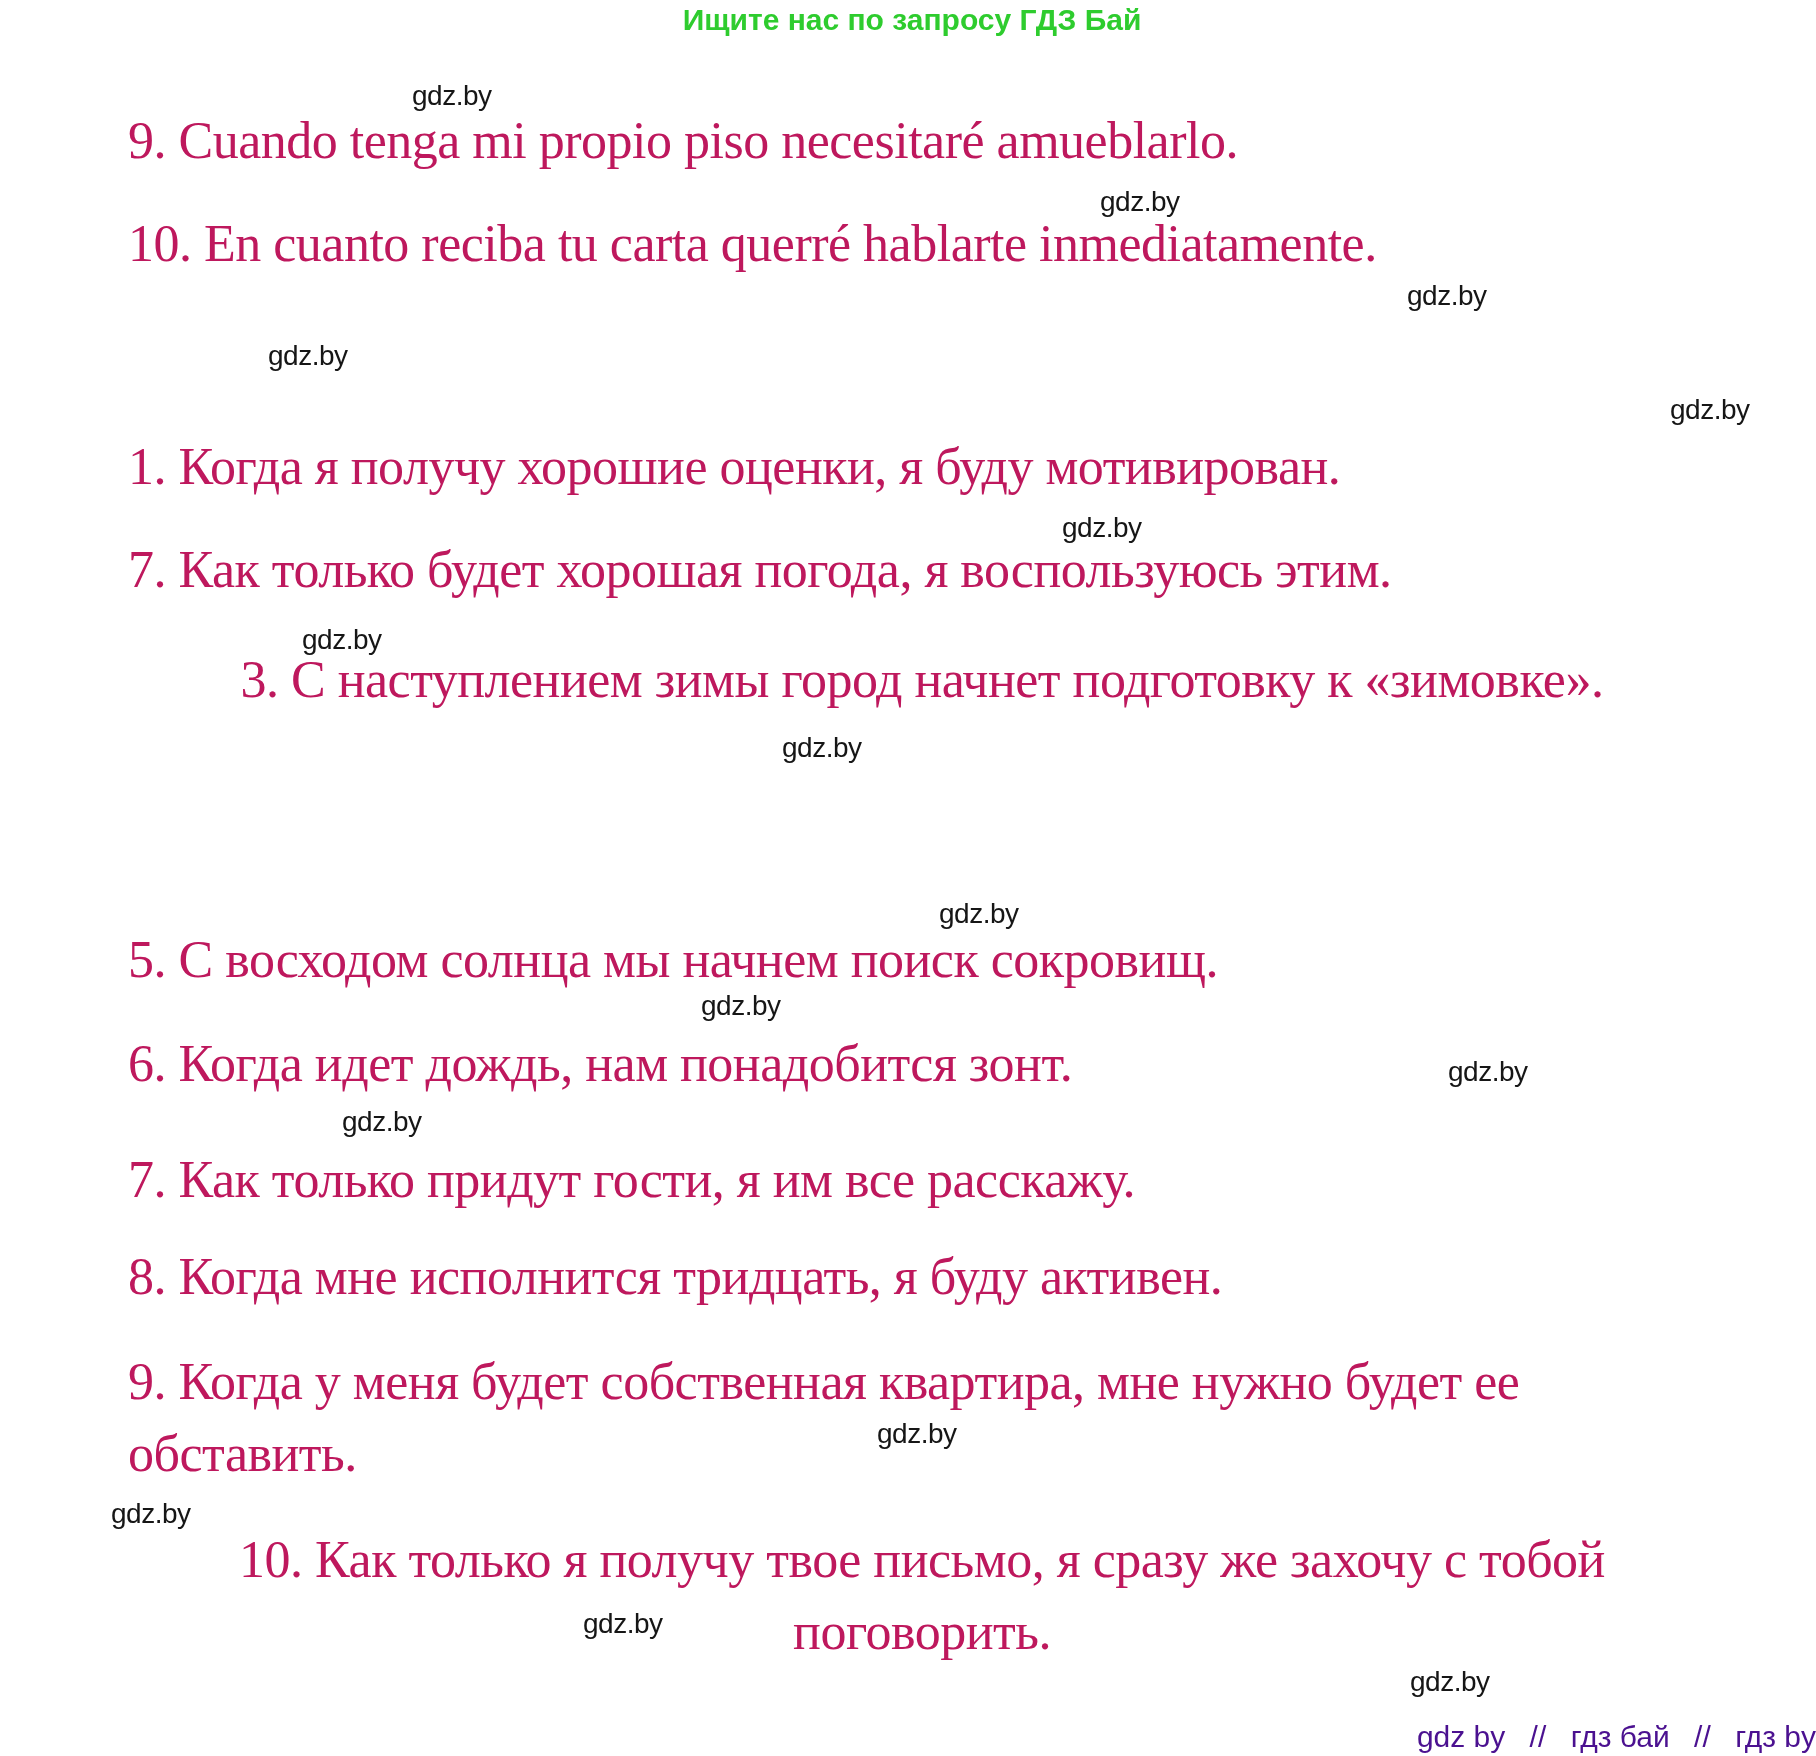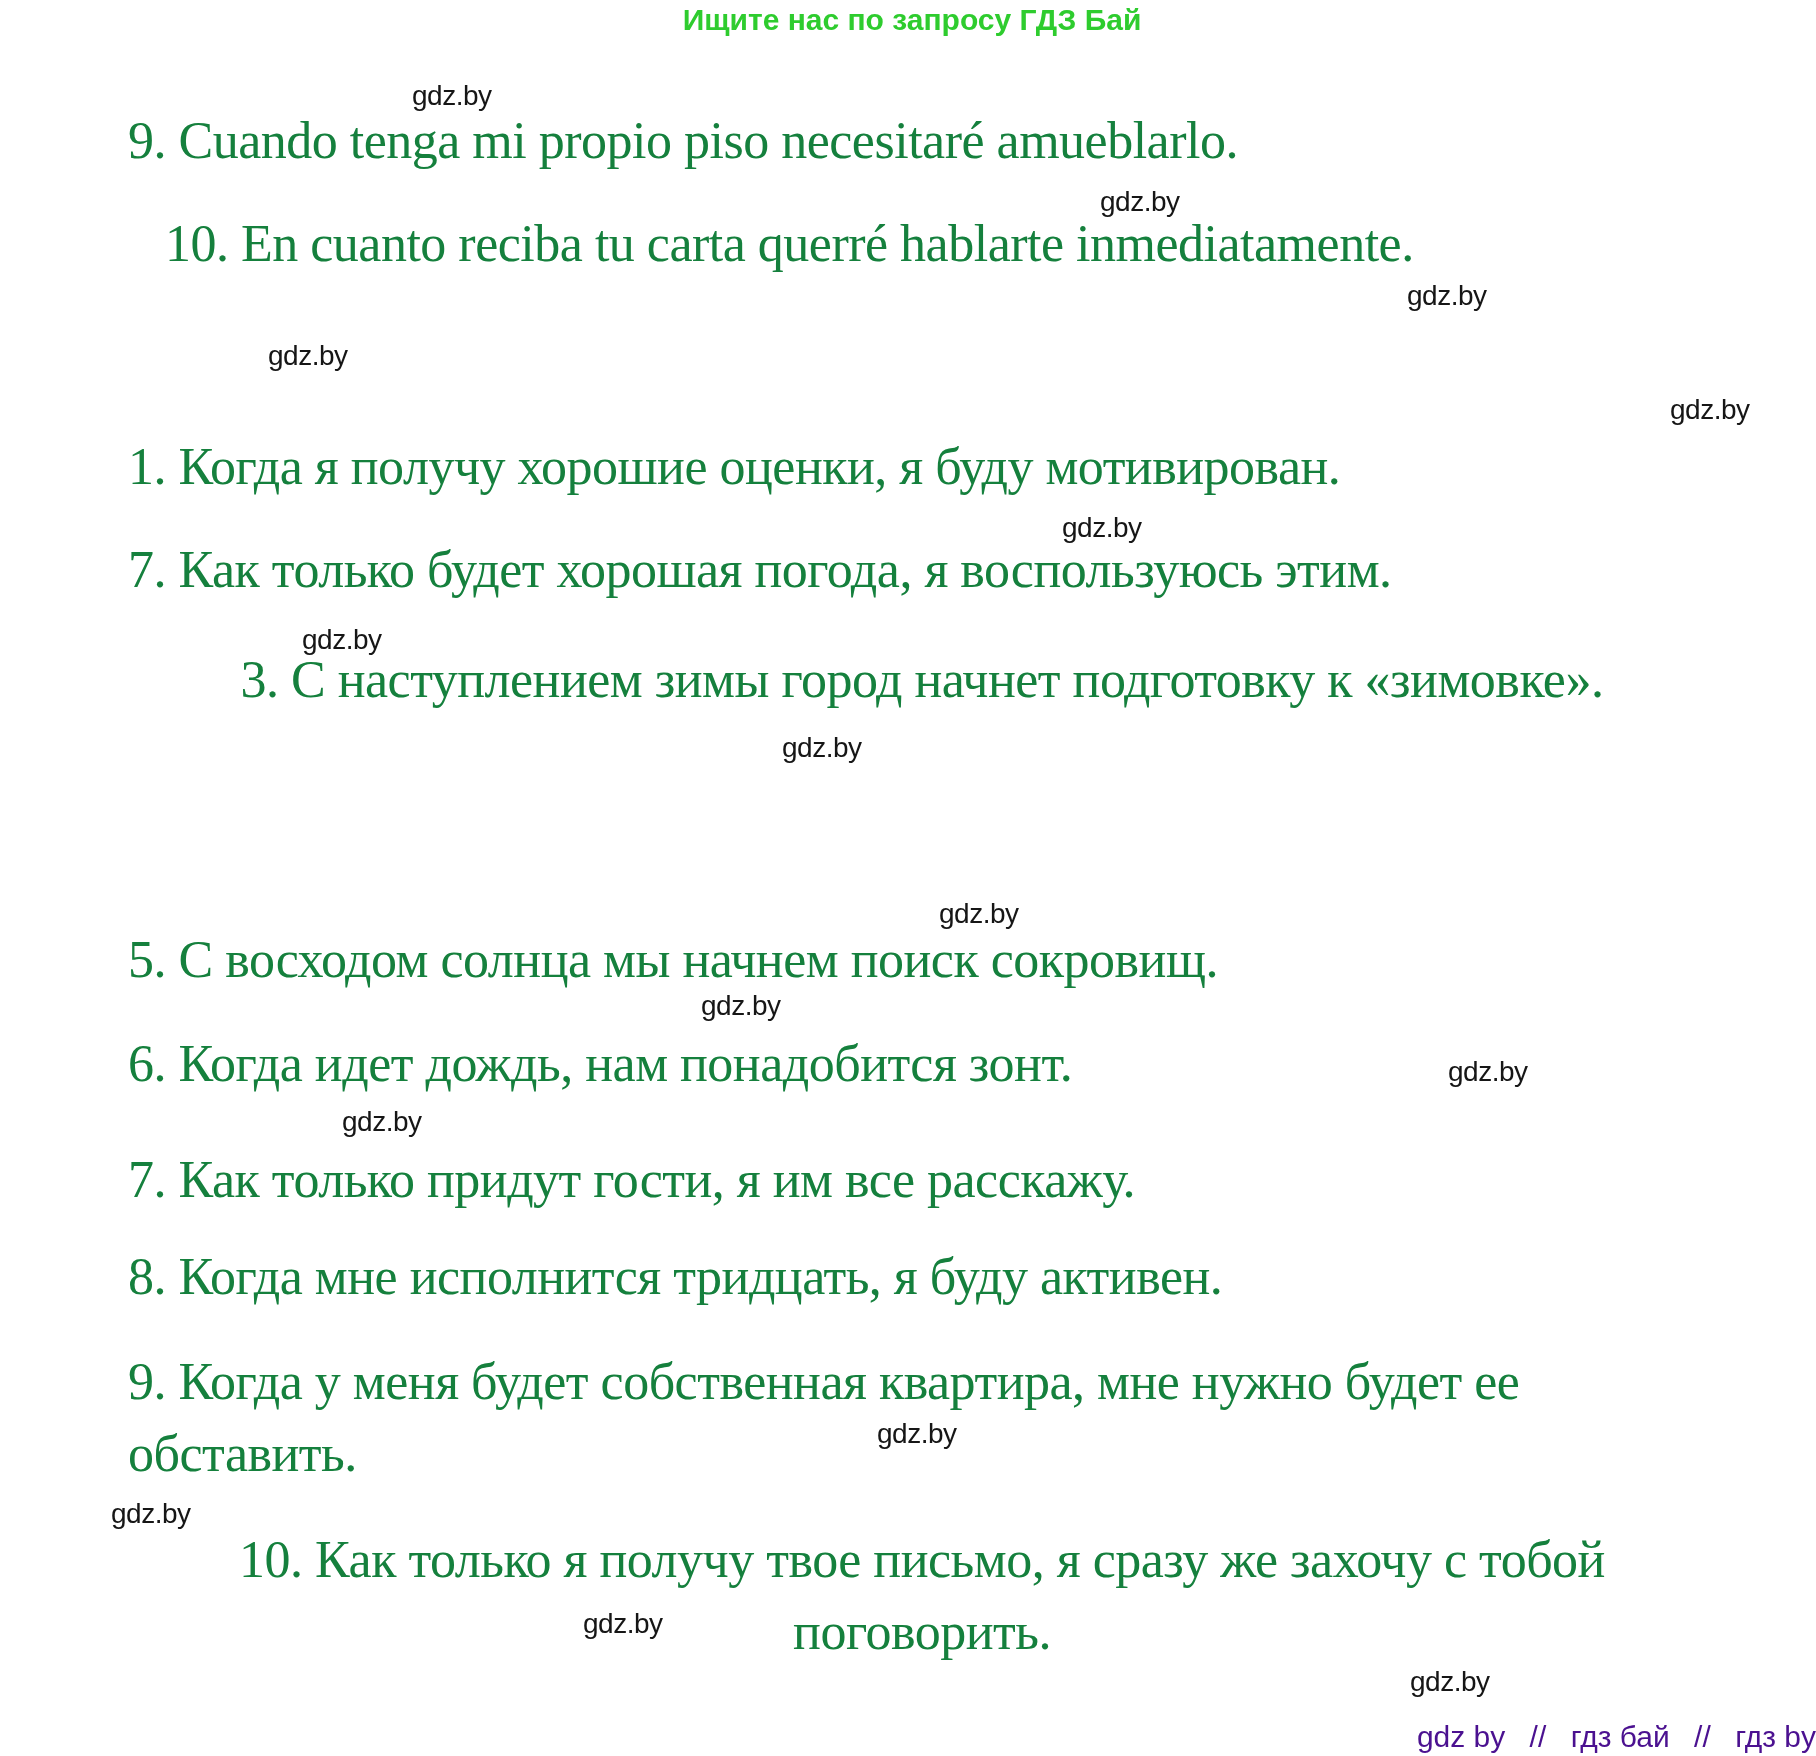--- a/index.html
+++ b/index.html
@@ -31,25 +31,25 @@
   }
   
   .para {
     position: absolute;
     left: 128px;
     width: 1588px;
     font-family: "Liberation Serif", serif;
     font-size: 52px;
     line-height: 72px;
     letter-spacing: -0.5px;
-    color: #15803d;
+    color: #be185d;
     margin: 0;
   }
   .es9  { top: 105px; }
-  .es10 { top: 208px; margin-left: 37px; }
+  .es10 { top: 208px; }
   .ru1  { top: 431px; }
   .ru2  { top: 534px; }
   .ru3  { top: 644px; text-align: center; }
   .ru4  { top: 748px; }
   .ru5  { top: 924px; }
   .ru6  { top: 1028px; }
   .ru7  { top: 1144px; }
   .ru8  { top: 1241px; }
   .ru9  { top: 1346px; }
   .ru10 { top: 1524px; text-align: center; }

